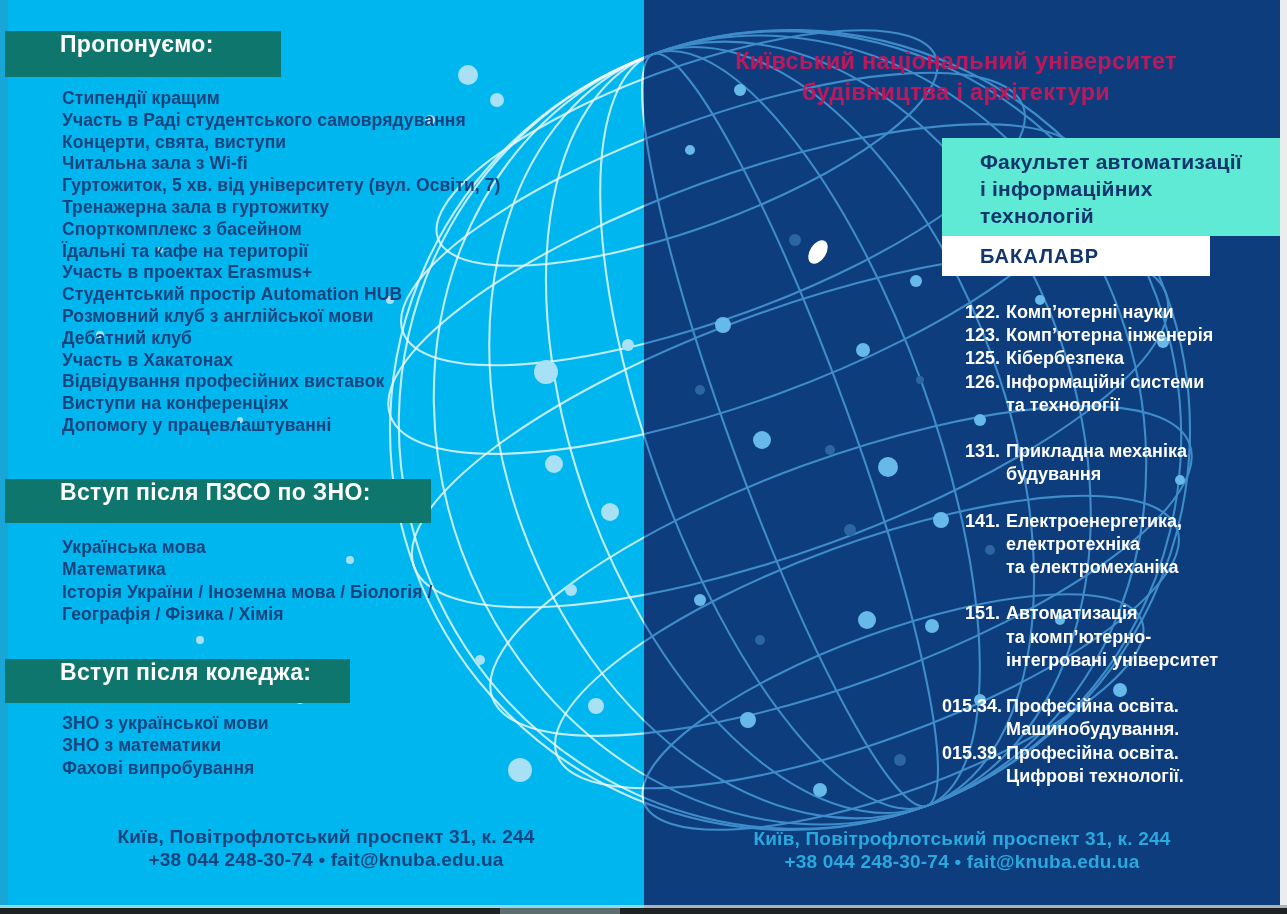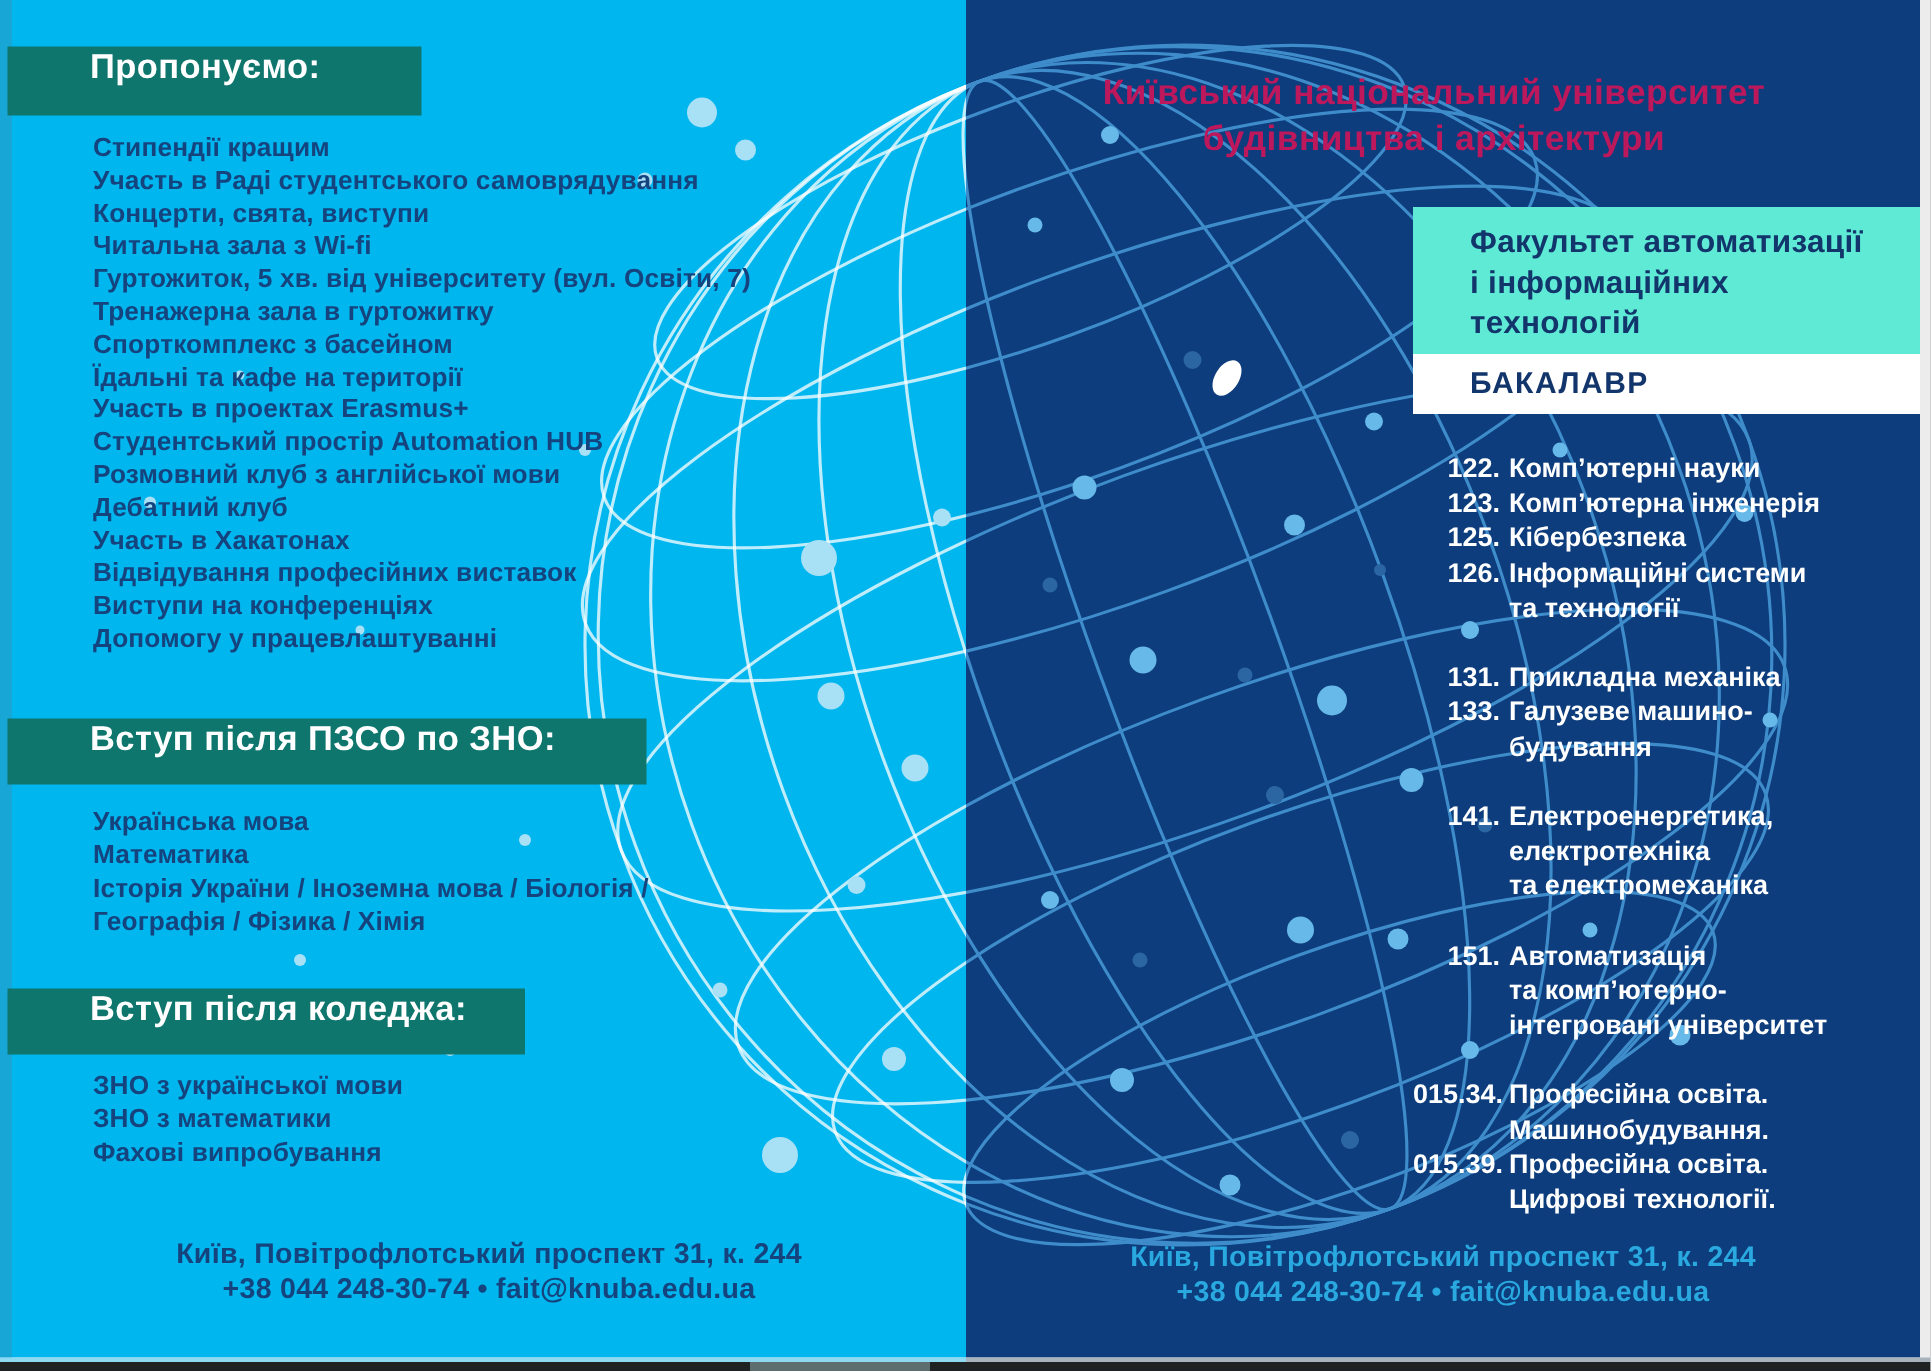--- a/index.html
+++ b/index.html
@@ -39,21 +39,21 @@
   .uni-title{
     position:absolute; left:648px; top:46px; width:616px;
     text-align:center; color:#be185d; font-size:23.5px; line-height:31px; letter-spacing:0.3px;
   }
   .faculty-box{
     position:absolute; left:942px; top:138px; width:338px; height:98px;
     background:#5eead4; color:#12356b; font-size:21px; line-height:27px;
     padding:10px 10px 0 38px; letter-spacing:0.2px;
   }
   .degree-box{
-    position:absolute; left:942px; top:236px; width:338px; height:40px;
+    position:absolute; left:942px; top:236px; width:268px; height:40px;
     background:#ffffff; color:#12356b; font-size:20px; letter-spacing:1px;
     display:flex; align-items:center; padding-left:38px;
   }
   .spec-rows{ position:absolute; left:942px; top:301px; width:336px; color:#ffffff; font-size:18px; }
   .spec-row{ display:flex; height:23.2px; line-height:23.2px; white-space:nowrap; }
   .spec-code{ width:64px; text-align:right; padding-right:6px; flex:none; }
   .spec-name{ flex:1; }
 </style>
 </head>
 <body>
@@ -239,24 +239,20 @@
       </div>
         <div class="spec-row">
         <span class="spec-code"></span>
         <span class="spec-name"></span>
       </div>
         <div class="spec-row">
         <span class="spec-code">131.</span>
         <span class="spec-name">Прикладна механіка</span>
       </div>
         <div class="spec-row">
-        <span class="spec-code">133.</span>
-        <span class="spec-name">Галузеве машино-</span>
-      </div>
-        <div class="spec-row">
         <span class="spec-code"></span>
         <span class="spec-name">будування</span>
       </div>
         <div class="spec-row">
         <span class="spec-code"></span>
         <span class="spec-name"></span>
       </div>
         <div class="spec-row">
         <span class="spec-code">141.</span>
         <span class="spec-name">Електроенергетика,</span>

